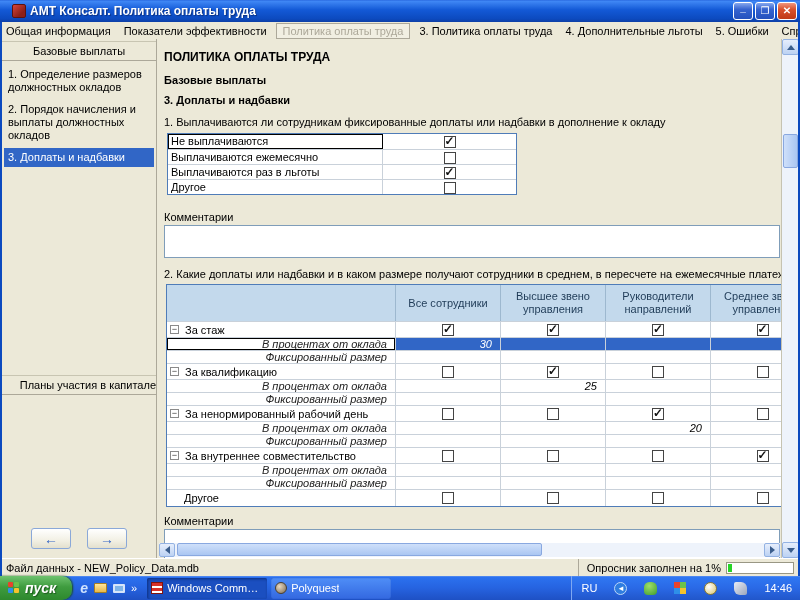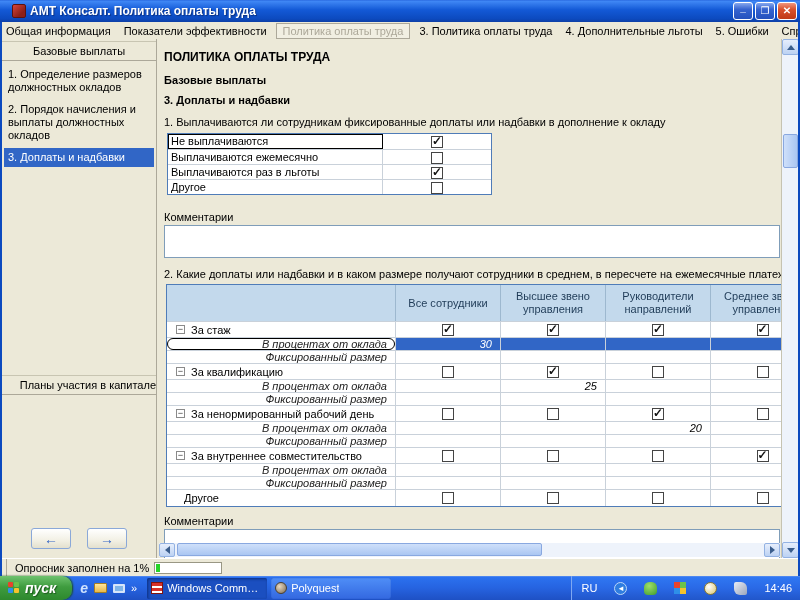--- a/index.html
+++ b/index.html
@@ -50,21 +50,21 @@
   .pg-title { font-weight:bold; font-size:12px; }
   .sec-title { font-weight:bold; margin-top:10px; }
   .sub-title { font-weight:bold; margin-top:8px; }
   .question { margin-top:10px; white-space:nowrap; overflow:hidden; width:618px; }
 
   
   .cb { display:inline-block; width:12px; height:12px; border:1px solid #444; background:#fff; position:relative; vertical-align:middle; }
   .cb.on::after { content:"✓"; position:absolute; top:-3px; left:0; font-size:12px; font-weight:bold; color:#111; }
 
   
-  .t1 { width:325px; border:1px solid #4f7cb8; background:#fff; margin:5px 0 0 3px; }
+  .t1 { width:350px; border:1px solid #4f7cb8; background:#fff; margin:5px 0 0 3px; }
   .t1-row { display:flex; height:15px; align-items:center; border-top:1px solid #c9d1da; }
   .t1-row:first-child { border-top:none; }
   .t1-lab { width:215px; padding:0 3px; border-right:1px solid #c9d1da; height:100%; line-height:14px; }
   .t1-row.focused .t1-lab { outline:1px solid #000; outline-offset:-1px; }
   .t1-cbc { flex:1; text-align:center; }
 
   .comments-label { margin-top:16px; }
   .comments-box { display:block; width:616px; height:33px; margin-top:2px; border:1px solid #7f9db9; background:#fff;
     resize:none; font-family:"Liberation Sans", sans-serif; font-size:11px; }
 
@@ -72,26 +72,26 @@
   .t2clip { width:621px; overflow:hidden; margin:4px 0 0 2px; }
   .t2 { width:650px; border:1px solid #4f7cb8; background:#fff; }
   .t2 .row { display:grid; grid-template-columns:228px 105px 105px 105px 104px; border-top:1px solid #c9d1da; }
   .t2 .row.head { border-top:none; }
   .t2 .cell { border-left:1px solid #c9d1da; display:flex; align-items:center; justify-content:center; }
   .t2 .cell:first-child { border-left:none; justify-content:flex-start; }
   .t2 .head .cell { height:36px; background:#c3d9ec; text-align:center; line-height:13px; color:#1f3b57;
     border-left:1px solid #9db8cf; }
   .t2 .head .cell:first-child { border-left:none; background:#c3d9ec; }
   .t2 .grp { height:16px; }
-  .t2 .grp .cell:first-child { padding-left:9px; }
+  .t2 .grp .cell:first-child { padding-left:3px; }
   .expander { display:inline-flex; width:9px; height:9px; border:1px solid #8a8a8a; background:#fff; margin-right:6px;
     align-items:center; justify-content:center; flex:none; }
   .expander::after { content:"−"; font-size:9px; line-height:7px; color:#333; }
   .t2 .sub { height:13px; }
-  .t2 .sub .cell:first-child { padding-left:17px; font-style:italic; color:#222;border-radius:6px; }
+  .t2 .sub .cell:first-child { padding-left:17px; font-style:italic; color:#222; }
   .t2 .sub .cell { font-style:italic; justify-content:flex-end; padding-right:8px; }
   .t2 .sub.selected .cell { background:#3166c6; color:#fff; }
   .t2 .sub.selected .cell:first-child { background:#fff; color:#222; outline:1px solid #000; outline-offset:-1px; }
   .t2 .lastrow { height:17px; }
   .t2 .lastrow .cell:first-child { padding-left:17px; }
 
   
   .vscroll { width:17px; background:#eef3fb; border-left:1px solid #c6c3b2; position:relative; display:flex;
     flex-direction:column; justify-content:space-between; }
   .sb-btn { width:17px; height:16px; border:1px solid #93b2e3; border-radius:2px;
@@ -399,20 +399,21 @@
       </div>
 
       <div class="vscroll">
         <div class="sb-btn up"></div>
         <div class="v-thumb"></div>
         <div class="sb-btn down"></div>
       </div>
     </div>
 
     <div class="statusbar">
+      <div class="status-left">Файл данных - NEW_Policy_Data.mdb</div>
       <div class="status-right">
         <span>Опросник заполнен на 1%</span>
         <span class="progress">
             <span class="fill" style="width: 4px;"></span>
           </span>
       </div>
     </div>
   </div>
 
   <div class="taskbar">

